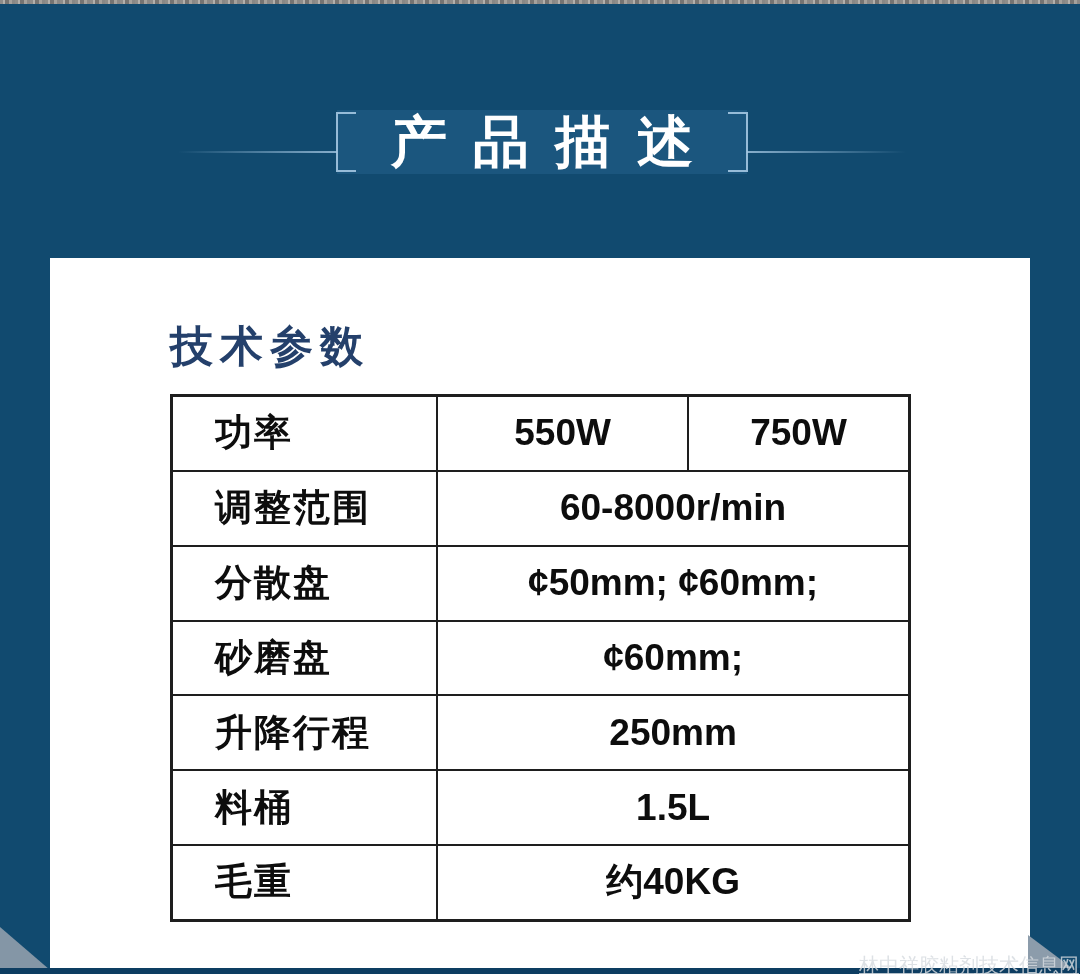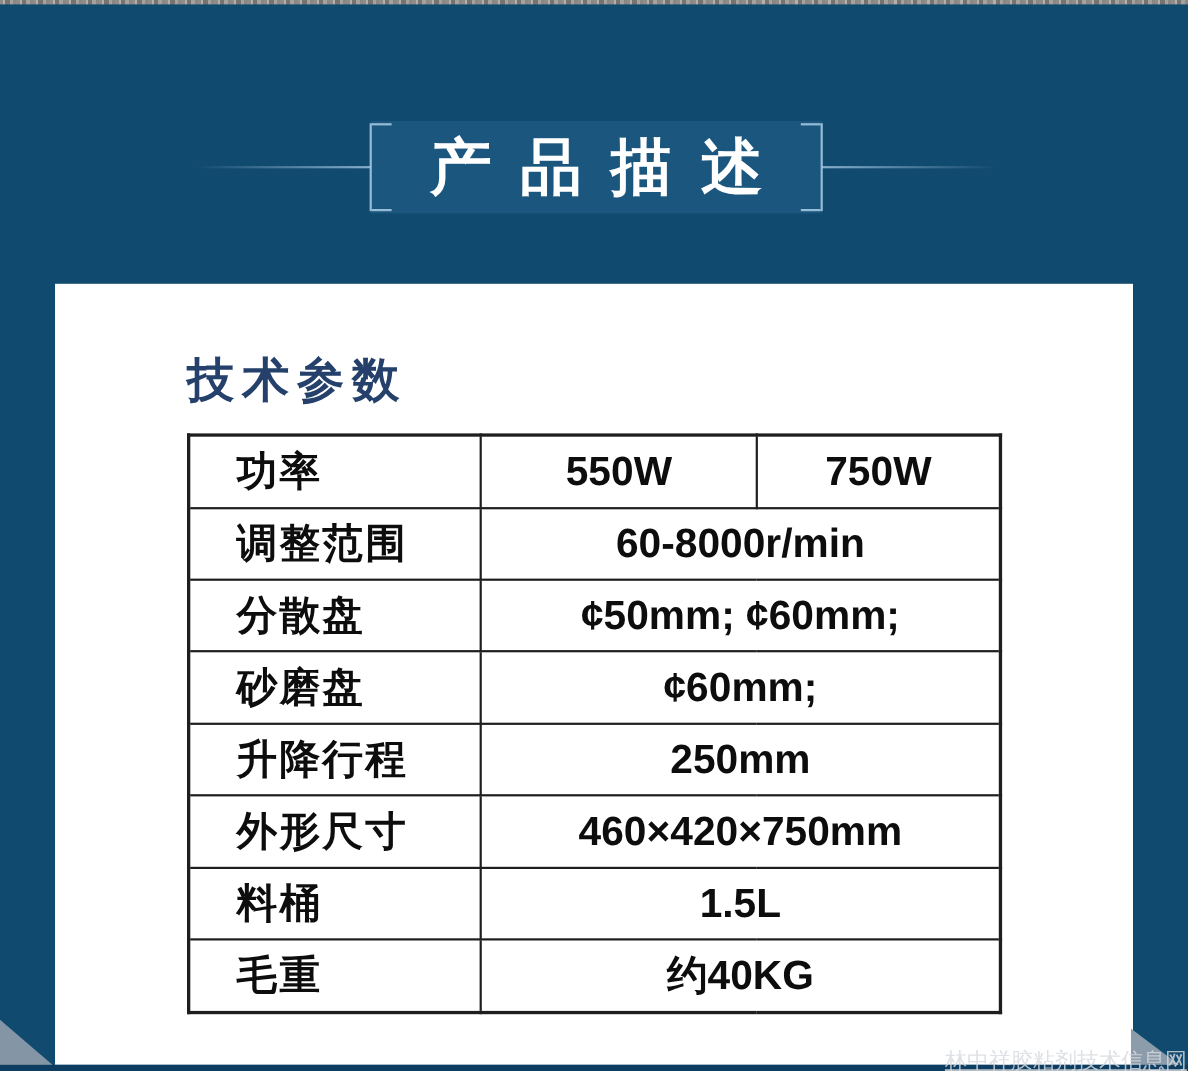--- a/index.html
+++ b/index.html
@@ -11,21 +11,21 @@
     font-family:"Liberation Sans","DejaVu Sans",sans-serif;
   }
   
   .top-strip{
     position:absolute;top:0;left:0;width:1080px;height:4px;
     background:repeating-linear-gradient(90deg,
       #8f8d8a 0 3px,#b3b0ac 3px 5px,#767472 5px 9px,#a5a19c 9px 12px,#8a8886 12px 15px);
   }
   
   .title-box{
-    position:absolute;left:337px;top:110px;width:410px;height:84px;
+    position:absolute;left:337px;top:110px;width:410px;height:64px;
     background:#1b567e;
     display:flex;align-items:center;justify-content:center;
   }
   .title-text{
     color:#ffffff;font-size:56px;font-weight:bold;
     letter-spacing:26px;text-indent:26px;line-height:1;
     white-space:nowrap;
   }
   .corner{position:absolute;top:2px;bottom:2px;width:18px;}
   .corner-l{left:-1px;border-left:2px solid rgba(165,200,226,.9);}
@@ -126,24 +126,20 @@
         </tr>
         <tr>
           <td class="lbl">砂磨盘</td>
           <td class="val" colspan="2">¢60mm;</td>
         </tr>
         <tr>
           <td class="lbl">升降行程</td>
           <td class="val" colspan="2">250mm</td>
         </tr>
         <tr>
-          <td class="lbl">外形尺寸</td>
-          <td class="val" colspan="2">460×420×750mm</td>
-        </tr>
-        <tr>
           <td class="lbl">料桶</td>
           <td class="val" colspan="2">1.5L</td>
         </tr>
         <tr>
           <td class="lbl">毛重</td>
           <td class="val" colspan="2">约40KG</td>
         </tr>
       </tbody>
     </table>
   </div>

